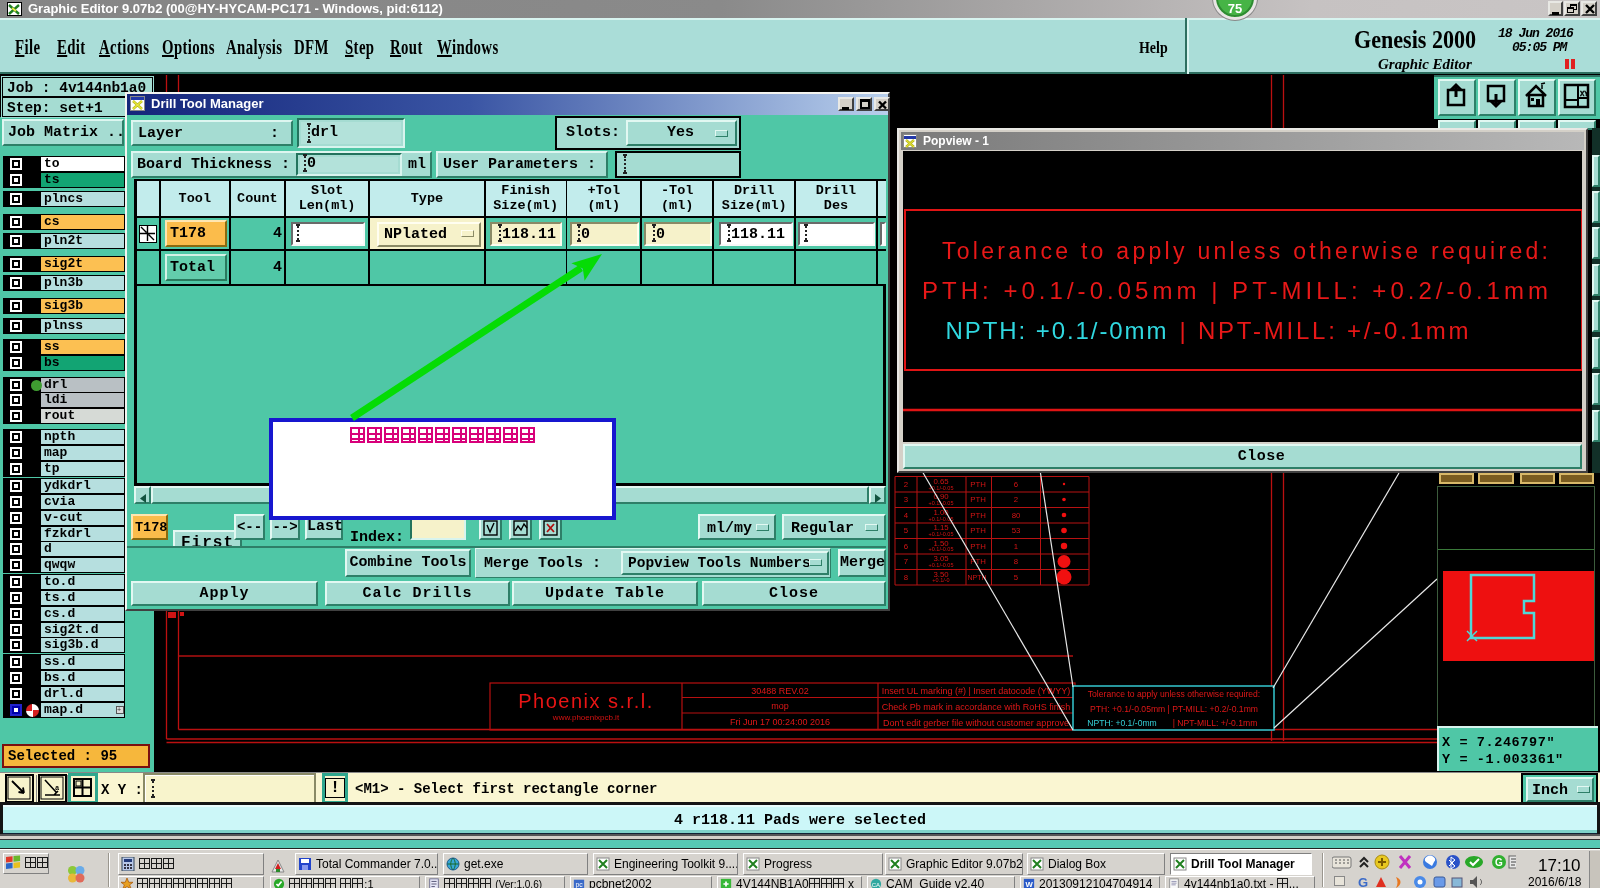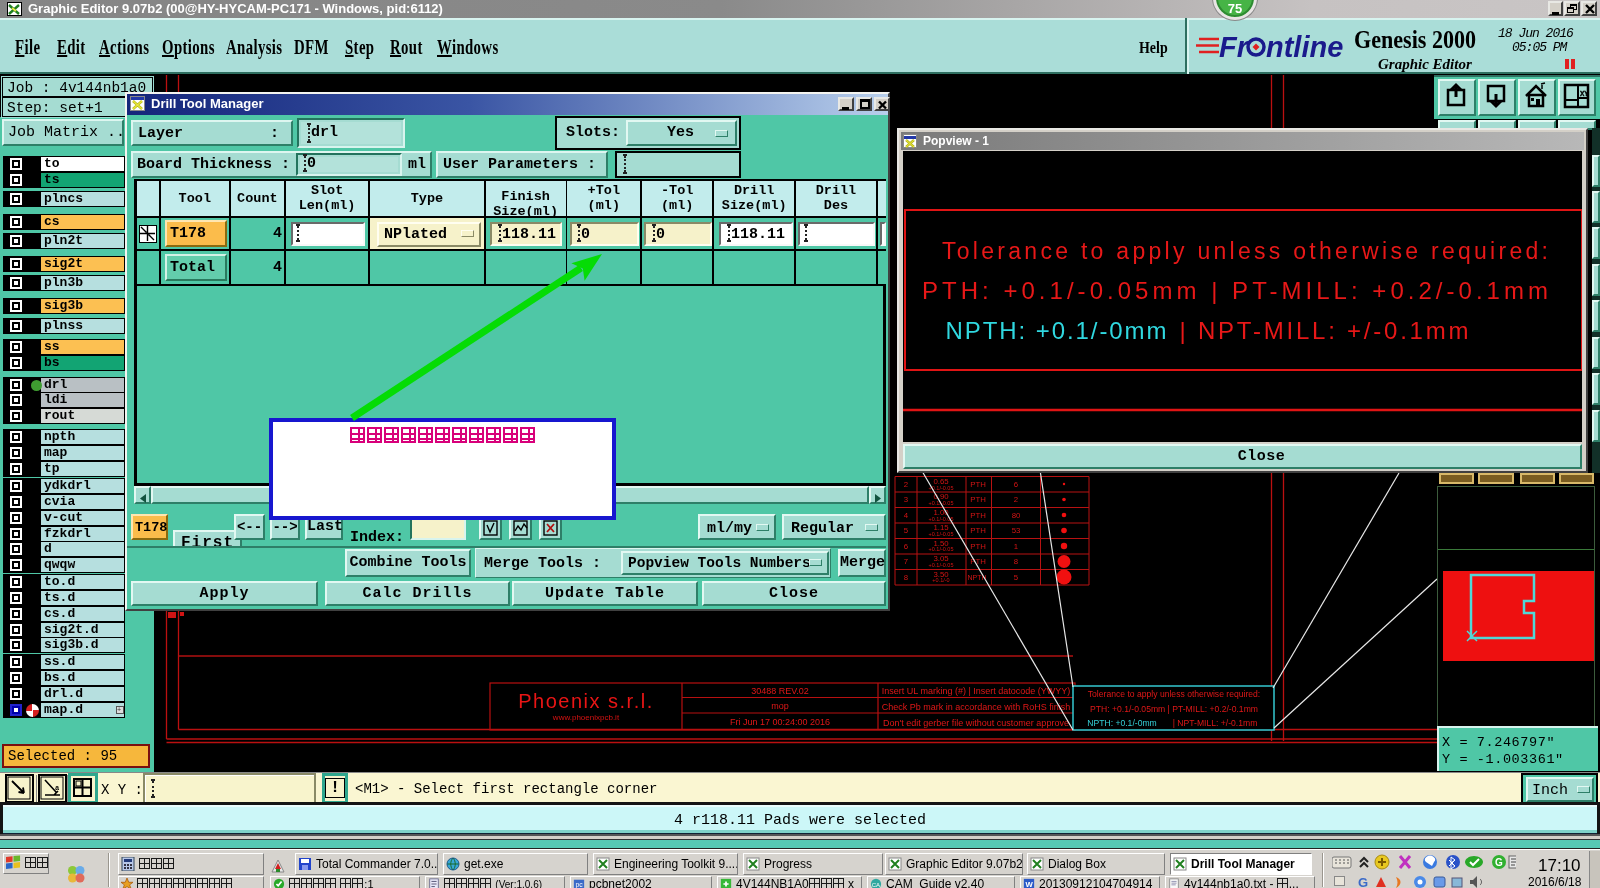--- a/index.html
+++ b/index.html
@@ -1,18 +1,18 @@
 <!DOCTYPE html>
 <html><head><meta charset="utf-8">
 <style>
 *{margin:0;padding:0;box-sizing:border-box}
 html,body{width:1600px;height:888px;overflow:hidden;background:#000}
 #root{position:absolute;top:0;left:0;width:1600px;height:888px;font-family:"Liberation Mono",monospace;}
 .abs{position:absolute}
-.mono{font-family:"Liberation Mono",monospace;font-weight:normal;color:#000}
+.mono{font-family:"Liberation Mono",monospace;font-weight:bold;color:#000}
 .serif{font-family:"Liberation Serif",serif;font-weight:bold;color:#000}
 .mi{font-size:20px;transform:scaleX(0.74);transform-origin:0 0;letter-spacing:0.5px}
 .sans{font-family:Liberation Sans, sans-serif}
 
 .raised{border-top:2px solid #ddf6f0;border-left:2px solid #ddf6f0;border-bottom:2px solid #2e7f68;border-right:2px solid #2e7f68}
 .raised1{border-top:1px solid #ddf6f0;border-left:1px solid #ddf6f0;border-bottom:1px solid #2e7f68;border-right:1px solid #2e7f68}
 .teal{background:#a5dcd2}
 .btn{background:#a5dcd2;border-top:2px solid #e2f8f2;border-left:2px solid #e2f8f2;border-bottom:2px solid #2e7f68;border-right:2px solid #2e7f68;color:#000;font-family:"Liberation Mono",monospace;font-weight:bold;text-align:center}
 .win98out{border-top:2px solid #e8e8e4;border-left:2px solid #e8e8e4;border-bottom:2px solid #404040;border-right:2px solid #404040;background:#d4d0c8}
 .tbtn{position:absolute;background:#d6d3ce;border-top:1px solid #fff;border-left:1px solid #fff;border-bottom:1px solid #808080;border-right:1px solid #808080;font-family:"Liberation Sans",sans-serif;font-size:12px;color:#000;overflow:hidden;white-space:nowrap}
@@ -51,31 +51,20 @@
   <span class="abs serif mi" style="top:18px;left:226px">Analysis</span>
   <span class="abs serif mi" style="top:18px;left:294px">DFM</span>
   <span class="abs serif mi" style="top:18px;left:345px"><u>S</u>tep</span>
   <span class="abs serif mi" style="top:18px;left:390px"><u>R</u>out</span>
   <span class="abs serif mi" style="top:18px;left:437px"><u>W</u>indows</span>
   <span class="abs serif" style="top:20px;left:1139px;font-size:17px;transform:scaleX(0.82);transform-origin:0 0">Help</span>
 
   <div class="abs" style="left:1185px;top:0;width:2px;height:56px;background:#2e6f60"></div>
   <div class="abs" style="left:1187px;top:0;width:2px;height:56px;background:#d8f4f0"></div>
 
-  <div class="abs" style="left:1195px;top:10px;width:160px;height:38px">
-    <svg width="160" height="38">
-      <g stroke="#e02020" stroke-width="2.6" fill="none">
-        <path d="M4 11 h20 M1 17.5 h23 M4 24 h20"></path>
-      </g>
-      <text x="24" y="29" font-family="Liberation Sans" font-style="italic" font-weight="bold" font-size="29" fill="#1a1a8c">Fr</text>
-      <circle cx="61" cy="19" r="8" fill="none" stroke="#1a1a8c" stroke-width="3.5"></circle>
-      <path d="M61 19 m-3.5 0 l3.5 -3.5 l3.5 3.5 l-3.5 3.5 z" fill="#e02020"></path>
-      <text x="71" y="29" font-family="Liberation Sans" font-style="italic" font-weight="bold" font-size="29" fill="#1a1a8c">ntline</text>
-    </svg>
-  </div>
   <span class="abs serif" style="top:7px;left:1354px;font-size:26px;transform:scaleX(0.85);transform-origin:0 0;white-space:nowrap">Genesis 2000</span>
   <span class="abs mono" style="top:8px;left:1498px;font-size:13px;font-style:italic;letter-spacing:-1px">18 Jun 2016</span>
   <span class="abs mono" style="top:22px;left:1512px;font-size:13px;font-style:italic;letter-spacing:-1px">05:05 PM</span>
   <span class="abs serif" style="top:38px;left:1378px;font-size:15px;font-style:italic">Graphic Editor</span>
   <div class="abs" style="left:1565px;top:41px;width:4px;height:10px;background:#e02020"></div>
   <div class="abs" style="left:1571px;top:41px;width:4px;height:10px;background:#e02020"></div>
 </div>
 
 <div class="abs" style="left:1213px;top:-24px;width:44px;height:44px;border-radius:50%;background:#46b446;border:3px solid #e8e4e4;box-shadow:inset 0 0 0 2px #2e8a32, 0 0 0 1px #888;z-index:60"></div>
 <div class="abs sans" style="left:1213px;top:1px;width:44px;text-align:center;font-size:13px;font-weight:bold;color:#fff;z-index:61">75</div>
@@ -572,21 +561,21 @@
   <div class="abs" style="left:488px;top:57px;width:126px;height:27px;background:#a5dcd2;border:2.5px solid #000"></div>
   <span class="ibm" style="left:497px;top:62px;z-index:2;height:16px"></span>
 
   <div class="abs" style="left:7px;top:85px;width:752px;height:107px;background:#000">
 
     <div class="abs" style="left:2.6px;top:2px;width:22.5px;height:35px;background:#c2ecec"></div>
     <div class="abs lbl13" style="left:26.7px;top:2px;width:68.2px;height:35px;background:#c2ecec;text-align:center;line-height:35px">Tool</div>
     <div class="abs lbl13" style="left:96.5px;top:2px;width:53.7px;height:35px;background:#c2ecec;text-align:center;line-height:35px">Count</div>
     <div class="abs lbl13" style="left:151.8px;top:2px;width:82.6px;height:35px;background:#c2ecec;text-align:center"><span style="display:block;margin-top:2px">Slot</span>Len(ml)</div>
     <div class="abs lbl13" style="left:236px;top:2px;width:113.9px;height:35px;background:#c2ecec;text-align:center;line-height:35px">Type</div>
-    <div class="abs lbl13" style="left:351.5px;top:2px;width:80.2px;height:35px;background:#c2ecec;text-align:center"><span style="display:block;margin-top:8px">Finish</span>Size(ml)</div>
+    <div class="abs lbl13" style="left:351.5px;top:2px;width:80.2px;height:35px;background:#c2ecec;text-align:center"><span style="display:block;margin-top:2px">Finish</span>Size(ml)</div>
     <div class="abs lbl13" style="left:433.3px;top:2px;width:73px;height:35px;background:#c2ecec;text-align:center"><span style="display:block;margin-top:2px">+Tol</span>(ml)</div>
     <div class="abs lbl13" style="left:507.9px;top:2px;width:70.6px;height:35px;background:#c2ecec;text-align:center"><span style="display:block;margin-top:2px">-Tol</span>(ml)</div>
     <div class="abs lbl13" style="left:580.1px;top:2px;width:80.2px;height:35px;background:#c2ecec;text-align:center"><span style="display:block;margin-top:2px">Drill</span>Size(ml)</div>
     <div class="abs lbl13" style="left:661.9px;top:2px;width:80.2px;height:35px;background:#c2ecec;text-align:center"><span style="display:block;margin-top:2px">Drill</span>Des</div>
     <div class="abs lbl13" style="left:743.7px;top:2px;width:8.3px;height:35px;background:#c2ecec"></div>
 
     <div class="abs" style="left:2.6px;top:39px;width:22.5px;height:31px;background:#4fc7a6"></div>
     <div class="abs" style="left:26.7px;top:39px;width:68.2px;height:31px;background:#4fc7a6"></div>
     <div class="abs" style="left:96.5px;top:39px;width:53.7px;height:31px;background:#4fc7a6"></div>
     <div class="abs" style="left:151.8px;top:39px;width:82.6px;height:31px;background:#4fc7a6"></div>

